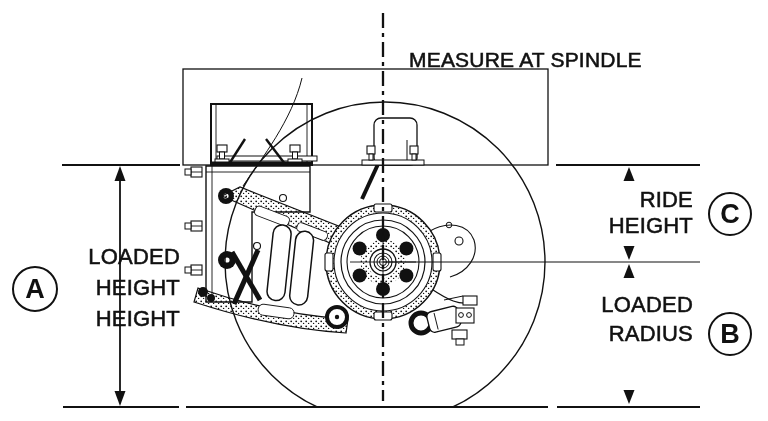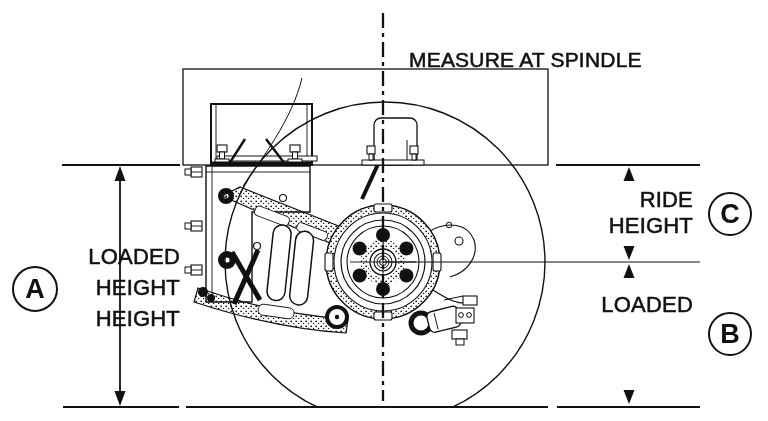--- a/index.html
+++ b/index.html
@@ -227,20 +227,21 @@
     <div>HEIGHT</div>
   </div>
 
   <div id="ride-label" class="lbl">
     <div>RIDE</div>
     <div>HEIGHT</div>
   </div>
 
   <div id="tire-label" class="lbl">
     <div>LOADED</div>
+    <div>RADIUS</div>
   </div>
 
   <div id="badge-a" class="badge">
     <span>A</span>
   </div>
   <div id="badge-c" class="badge">
     <span>C</span>
   </div>
   <div id="badge-b" class="badge">
     <span>B</span>

